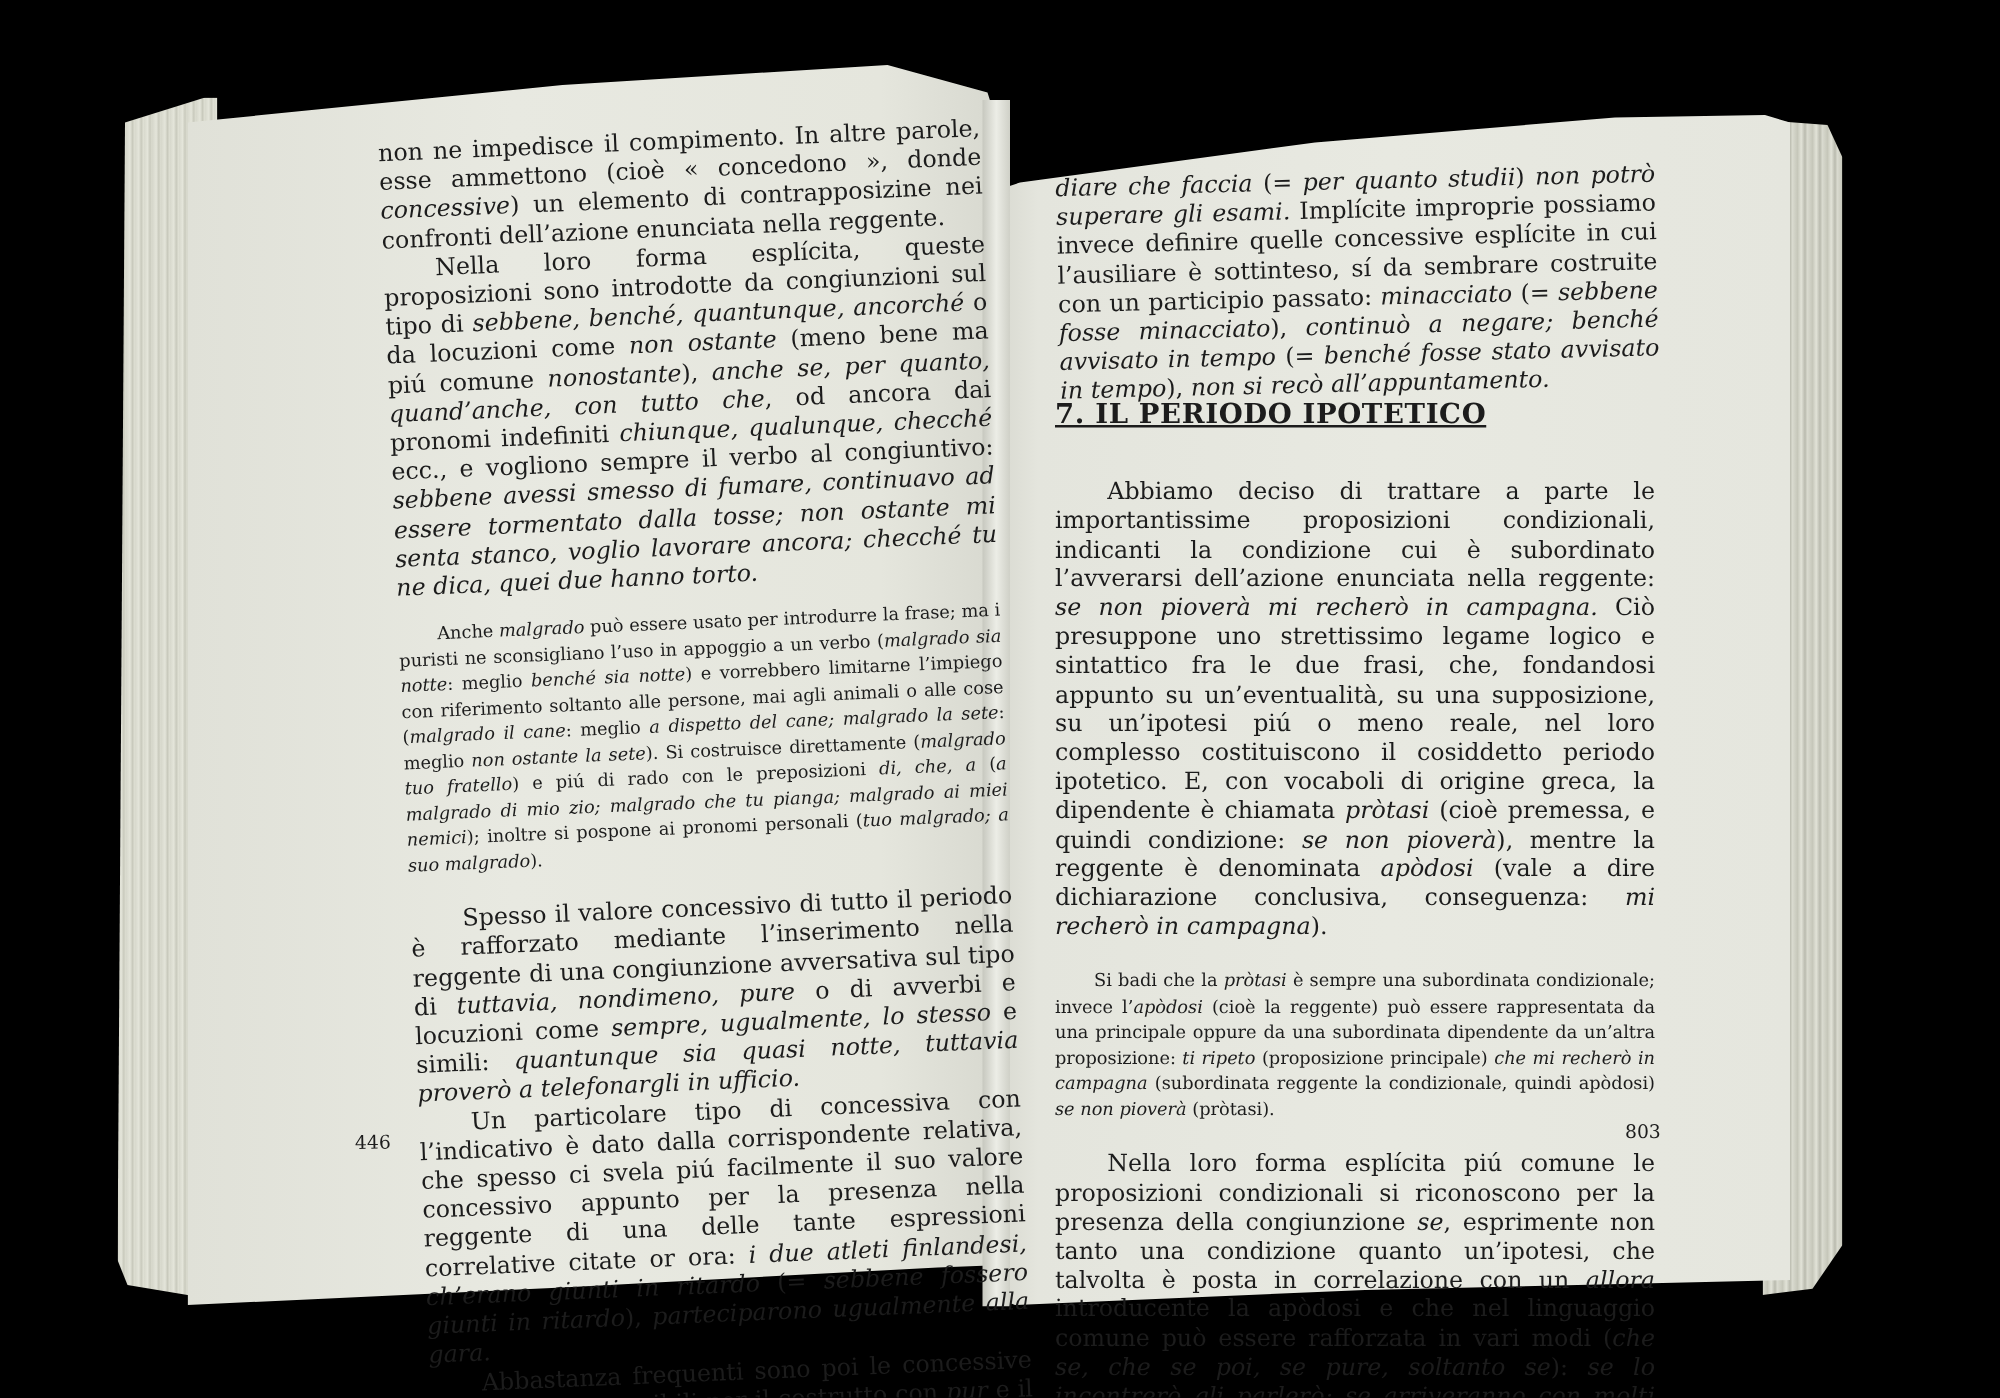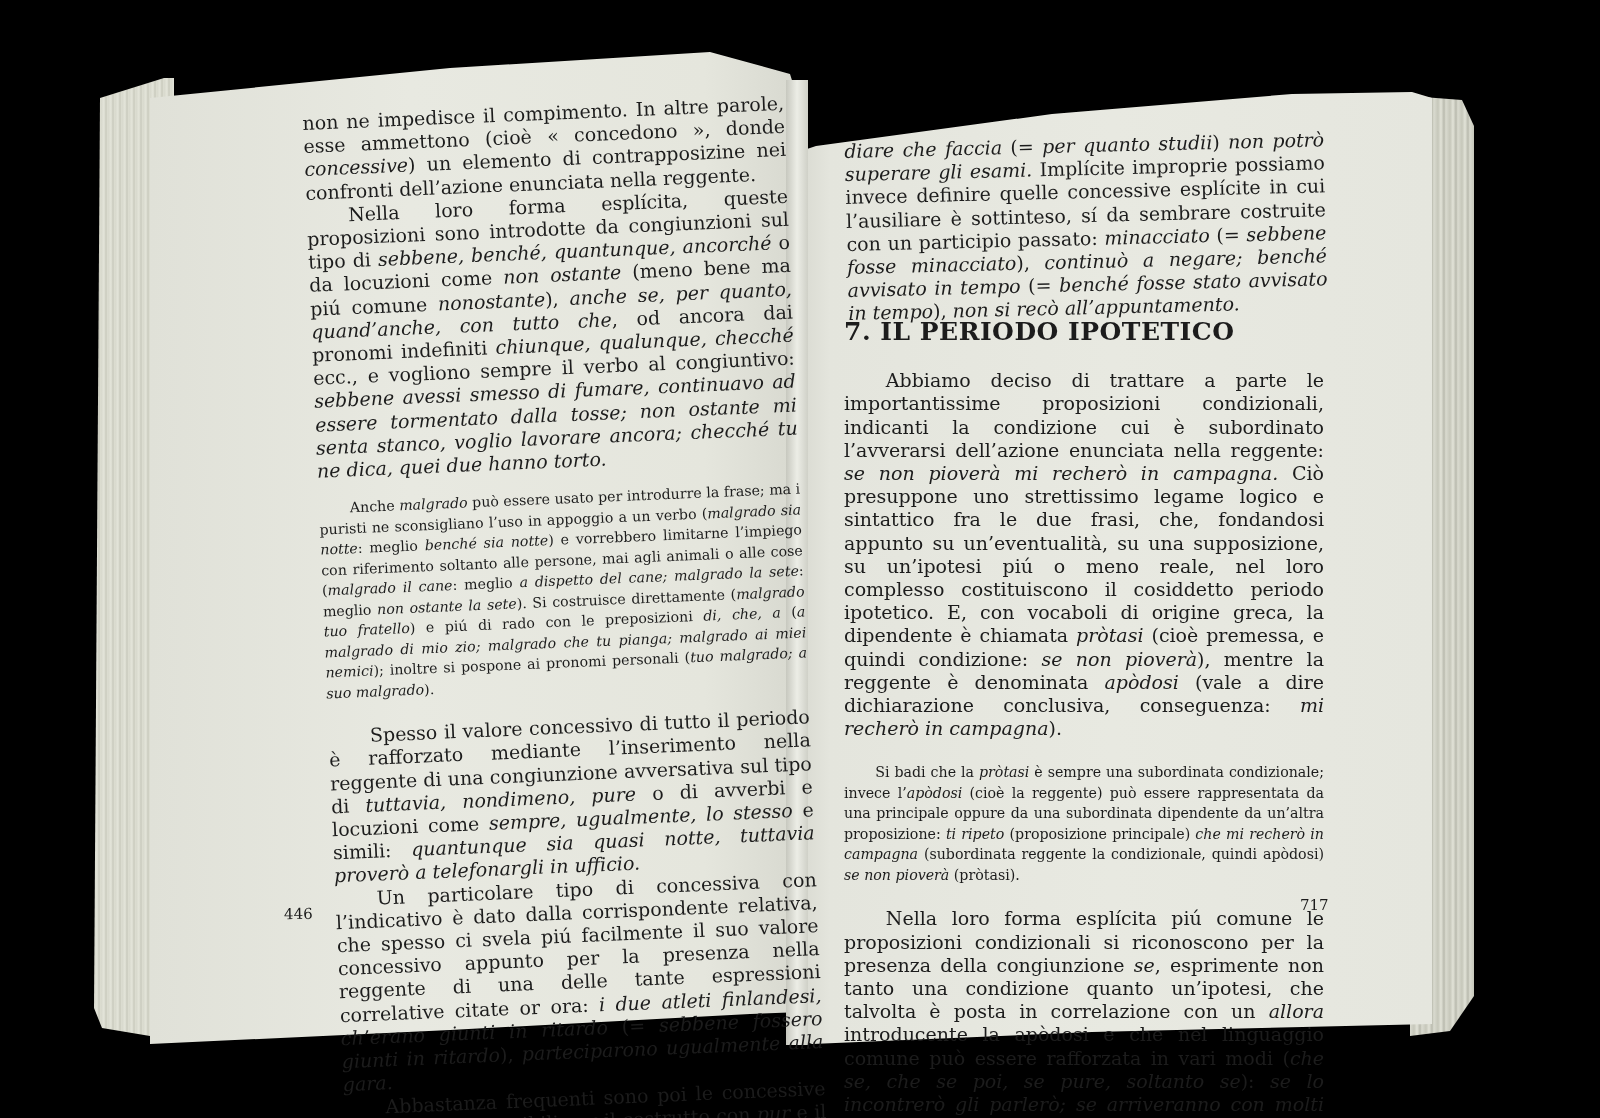--- a/index.html
+++ b/index.html
@@ -53,21 +53,21 @@
   }
   .right-text {
     left: 844px; top: 140px; width: 480px;
     transform: rotate(-1.4deg); transform-origin: 0 0;
   }
   .right-text2 {
     left: 844px; top: 320px; width: 480px;
   }
 
   .section-heading {
-    font-size: 25px; font-weight: bold; letter-spacing: 0.5px; margin: 0 0 26px 0; text-indent: 0 !important;
+    font-size: 22px; font-weight: bold; letter-spacing: 0.5px; margin: 0 0 39px 0; text-indent: 0 !important; text-decoration: underline;
   }
   .gap { height: 16px; }
   .gap-lg { height: 22px; }
 
   .folio { position: absolute; font-size: 15px; }
   .folio-left { left: 284px; top: 905px; transform: rotate(-1deg); }
   .folio-right { left: 1300px; top: 896px; }
 </style>
 </head>
 <body>
@@ -95,13 +95,13 @@
 </div>
 
 <div class="text-block right-text2">
   <p class="section-heading">7. IL PERIODO IPOTETICO</p>
   <p>Abbiamo deciso di trattare a parte le importantissime <strong>proposizioni condizionali,</strong> indicanti la condizione cui è subordinato l’avverarsi dell’azione enunciata nella reggente: <em>se non pioverà mi recherò in campagna.</em> Ciò presuppone uno strettissimo legame logico e sintattico fra le due frasi, che, fondandosi appunto su un’eventualità, su una supposizione, su un’ipotesi piú o meno reale, nel loro complesso costituiscono il cosiddetto <strong>periodo ipotetico.</strong> E, con vocaboli di origine greca, la dipendente è chiamata <em>pròtasi</em> (cioè premessa, e quindi condizione: <em>se non pioverà</em>), mentre la reggente è denominata <em>apòdosi</em> (vale a dire dichiarazione conclusiva, conseguenza: <em>mi recherò in campagna</em>).</p>
   <div class="gap-lg"></div>
   <p class="small">Si badi che la <em>pròtasi</em> è sempre una subordinata condizionale; invece l’<em>apòdosi</em> (cioè la reggente) può essere rappresentata da una principale oppure da una subordinata dipendente da un’altra proposizione: <em>ti ripeto</em> (proposizione principale) <em>che mi recherò in campagna</em> (subordinata reggente la condizionale, quindi apòdosi) <em>se non pioverà</em> (pròtasi).</p>
   <div class="gap-lg"></div>
   <p>Nella loro forma esplícita piú comune le proposizioni condizionali si riconoscono per la presenza della congiunzione <em>se</em>, esprimente non tanto una condizione quanto un’ipotesi, che talvolta è posta in correlazione con un <em>allora</em> introducente la apòdosi e che nel linguaggio comune può essere rafforzata in vari modi (<em>che se, che se poi, se pure, soltanto se</em>): <em>se lo incontrerò gli parlerò; se arriveranno con molti bagagli, allora vuol</em></p>
 </div>
-<div class="folio folio-right">717</div>
+<div class="folio folio-right">803</div>
 
 </body></html>

